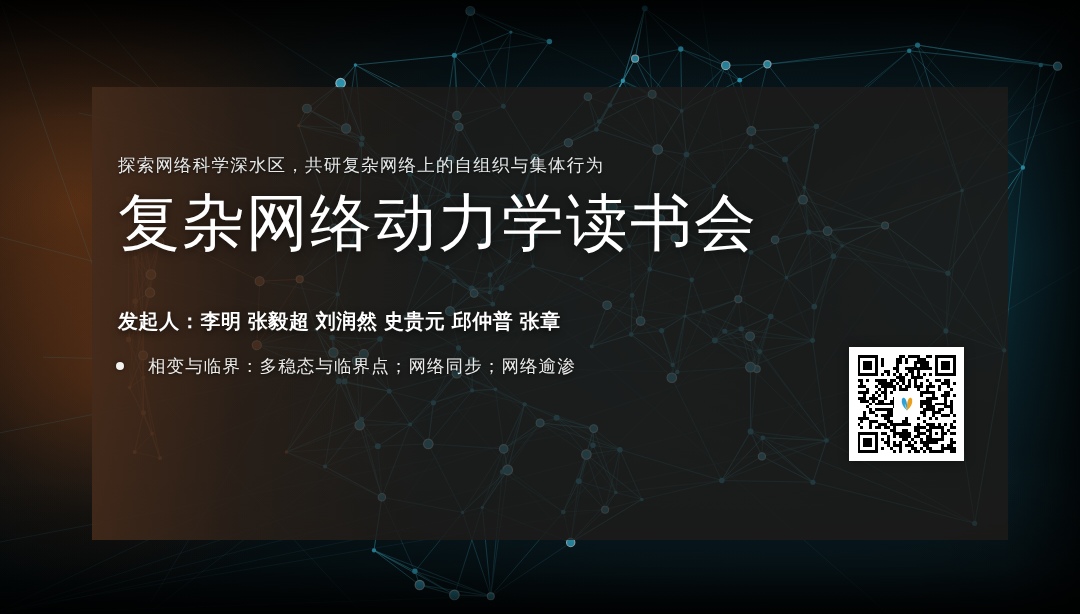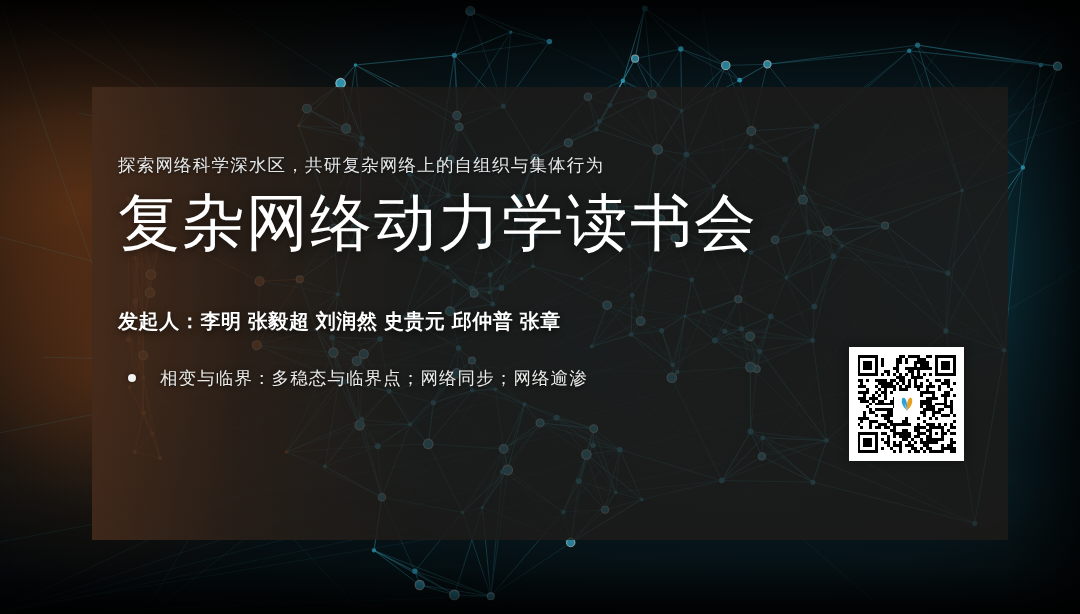--- a/index.html
+++ b/index.html
@@ -133,21 +133,21 @@
     letter-spacing: 0.6px;
     white-space: nowrap;
     text-shadow: 0 2px 7px rgba(0,0,0,0.7);
     margin-top: 42px;
   }
 
   .topics {
     position: absolute;
     left: -2px;
     top: 260px;
-    margin: 12px;
+    margin: 0;
     padding: 0;
     list-style: none;
   }
   .topic-item {
     display: flex;
     align-items: center;
     height: 37px;
     white-space: nowrap;
   }
   .topic-dot {

